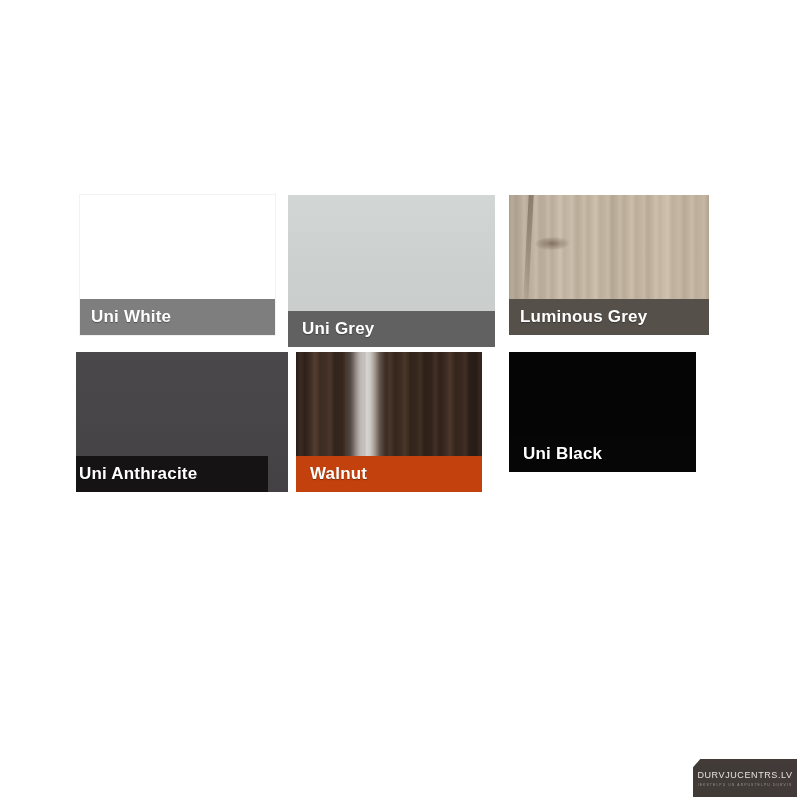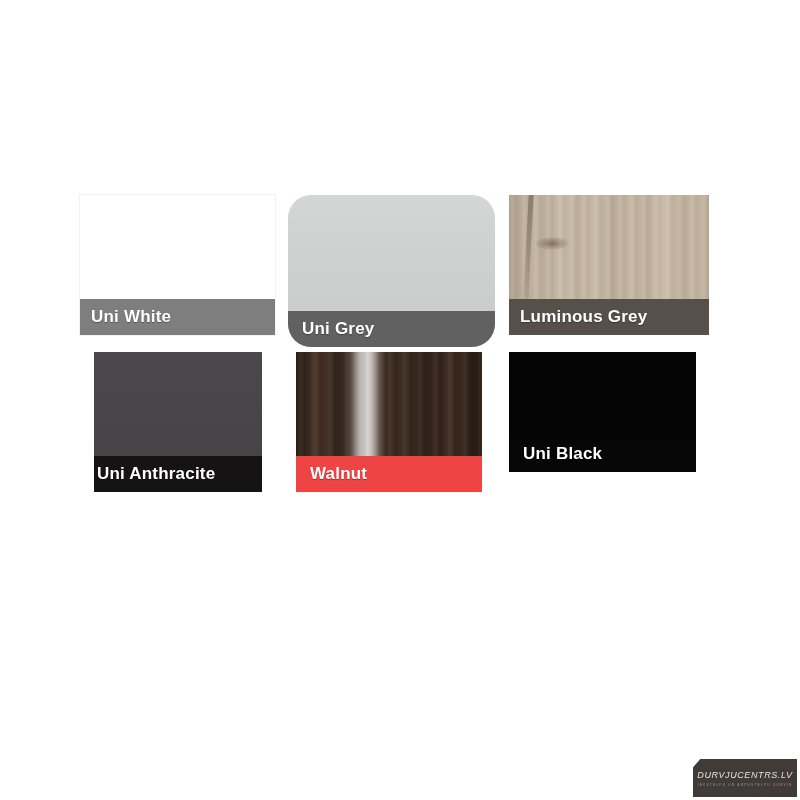--- a/index.html
+++ b/index.html
@@ -63,21 +63,21 @@
   #tile-uni-white .swatch-surface {
     background: #ffffff;
   }
   #tile-uni-white .swatch-label {
     left: -3px;
     width: 201px;
     background: #7e7e7e;
   }
 
   #tile-uni-grey {
-    left: 288px; top: 195px; width: 207px; height: 152px; border-radius: 23px;
+    left: 288px; top: 195px; width: 207px; height: 152px;
   }
   #tile-uni-grey .swatch-surface {
     background: linear-gradient(180deg,#d2d6d5 0%, #cbd0cf 55%, #c8cdcc 100%);
   }
   #tile-uni-grey .swatch-label {
     left: 0;
     width: 207px;
     background: #616161;
   }
 
@@ -119,21 +119,21 @@
   }
   #tile-luminous-grey .swatch-label {
     left: 0;
     width: 200px;
     background: #56504a;
     padding-left: 11px;
   }
 
   
   #tile-uni-anthracite {
-    left: 94px;  top: 352px; width: 168px; height: 140px;
+    left: 76px;  top: 352px; width: 212px; height: 140px;
   }
   #tile-uni-anthracite .swatch-surface {
     background: linear-gradient(180deg,#4a484a 0%, #464447 70%, #434143 100%);
   }
   #tile-uni-anthracite .swatch-label {
     left: -11px;
     width: 203px;
     background: #151314;
   }
 
@@ -152,21 +152,21 @@
         rgba(10,5,2,0.00) 22px,
         rgba(10,5,2,0.16) 45px),
       linear-gradient(90deg,
         #2d211b 0%, #4a362a 10%, #3b2b21 26%,
         #45332705 38%, #4b372a 48%, #35271e 66%,
         #422f24 82%, #2a1f19 100%);
   }
   #tile-walnut .swatch-label {
     left: 0;
     width: 207px;
-    background: #ef4444;
+    background: #c2410c;
   }
 
   #tile-uni-black {
     left: 509px; top: 352px; width: 187px; height: 120px;
   }
   #tile-uni-black .swatch-surface {
     background: #050505;
   }
   #tile-uni-black .swatch-label {
     left: 0;
@@ -188,21 +188,20 @@
     align-items: center;
     justify-content: center;
     opacity: 0.96;
   }
   #watermark-title {
     color: #e6e1dd;
     font-size: 9px;
     letter-spacing: 0.6px;
     font-family: "Liberation Sans", sans-serif;
     white-space: nowrap;
-    font-style: italic;
   }
   #watermark-subtitle {
     color: #9a918b;
     font-size: 3.4px;
     letter-spacing: 1.1px;
     margin-top: 3px;
     white-space: nowrap;
     font-family: "Liberation Sans", sans-serif;
   }
 </style>

